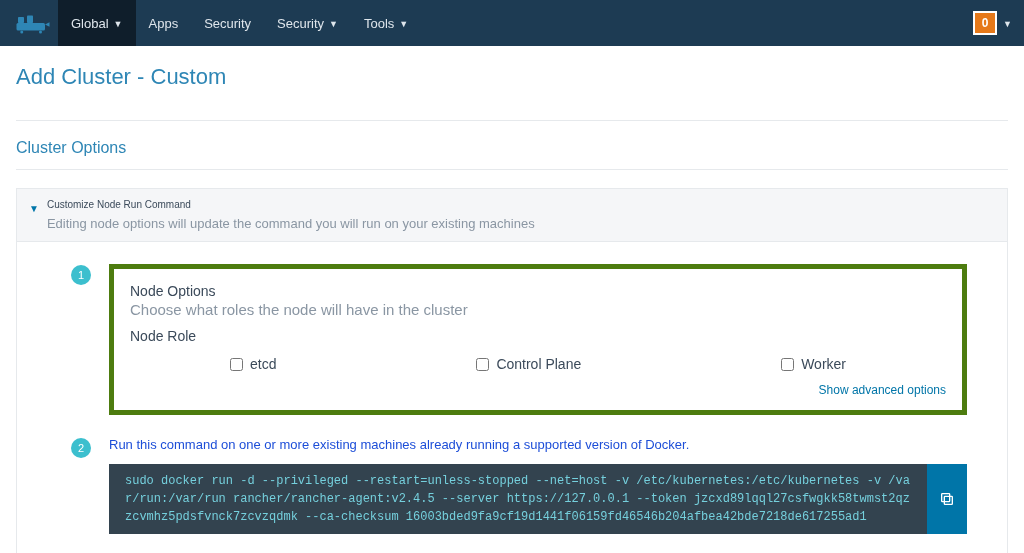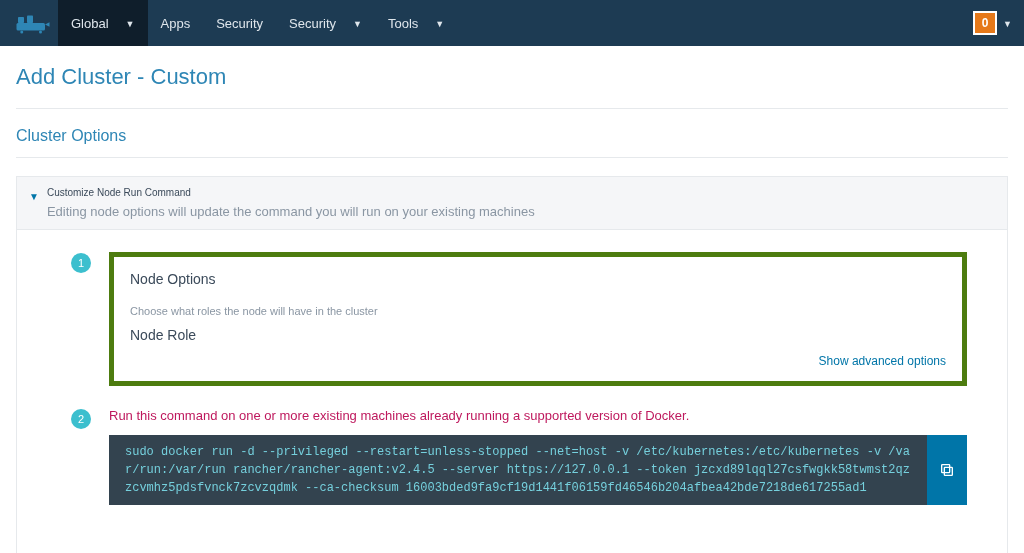--- a/index.html
+++ b/index.html
@@ -2,54 +2,54 @@
 <html><head>
 <meta charset="utf-8">
 <style>
   * { box-sizing: border-box; margin: 0; padding: 0; }
   body { font-family: -apple-system, "Segoe UI", Arial, sans-serif; background: #fff; color: #3b4a5a; width: 1024px; }
   
   .navbar { background: #1d3b53; display: flex; align-items: center; height: 46px; padding: 0 12px; }
   .navbar-logo { width: 42px; display: flex; align-items: center; justify-content: center; }
   .navbar-logo svg { width: 36px; height: 22px; }
   .nav-items { display: flex; align-items: center; margin-left: 4px; }
-  .nav-item { color: #dfe6ec; font-size: 13px; padding: 0 13px; height: 46px; display: flex; align-items: center; gap: 17px; cursor: pointer; }
+  .nav-item { color: #dfe6ec; font-size: 13px; padding: 0 13px; height: 46px; display: flex; align-items: center; gap: 5px; cursor: pointer; }
   .nav-item.active { background: #0f1e2b; }
   .chev { font-size: 9px; margin-top: 2px; }
   .navbar-right { margin-left: auto; display: flex; align-items: center; gap: 6px; }
   .user-badge { width: 24px; height: 24px; background: #e6791a; border: 2px solid #fff; display: flex; align-items: center; justify-content: center; font-weight: bold; color: #fff; font-size: 12px; }
   
   .page { padding: 18px 16px 24px; }
-  .page-title { font-size: 22px; font-weight: 300; color: #2e86b5; margin-bottom: 18px; }
+  .page-title { font-size: 22px; font-weight: 300; color: #2e86b5; margin-bottom: 30px; }
   .hr { border: none; border-top: 1px solid #e6e9ec; margin: 0 0 18px; }
   .section-title { font-size: 16px; font-weight: 400; color: #2e86b5; margin-bottom: 12px; }
 
   .outer-panel { border: 1px solid #e6e9ec; }
   .panel-header { background: #f5f6f8; padding: 10px 12px; border-bottom: 1px solid #e6e9ec; display: flex; align-items: flex-start; gap: 8px; }
   .panel-header .tri { color: #0075a8; font-size: 10px; margin-top: 4px; }
   .panel-header .titles .t1 { font-size: 10px; color: #3b4a5a; }
   .panel-header .titles .t2 { font-size: 13px; color: #8a96a3; margin-top: 6px; }
 
   .panel-body { padding: 22px 40px 36px 54px; }
 
   .step-row { display: flex; align-items: flex-start; gap: 18px; margin-bottom: 22px; }
   .step-badge { width: 20px; height: 20px; border-radius: 50%; background: #3cbfce; color: #fff; font-size: 11px; display: flex; align-items: center; justify-content: center; flex-shrink: 0; margin-top: 1px; }
   .step-content { flex: 1; }
 
   .step1-box { border: 5px solid #4d7c0f; padding: 14px 16px 12px; }
   .opt-title { font-size: 14px; color: #3b4a5a; }
-  .opt-sub { font-size: 11px; color: #8a96a3; margin-top: 18px; }
+  .opt-sub { font-size: 15px; color: #8a96a3; margin-top: 2px; }
   .role-label { font-size: 14px; color: #3b4a5a; margin-top: 10px; }
   .role-row { display: flex; justify-content: space-around; margin-top: 12px; }
   .role-item { display: flex; align-items: center; gap: 7px; font-size: 14px; color: #3b4a5a; }
   .role-item input { width: 13px; height: 13px; }
   .adv-link { text-align: right; margin-top: 8px; }
   .adv-link a { font-size: 12px; color: #0075a8; text-decoration: none; cursor: pointer; }
 
-  .step2-desc { font-size: 13px; color: #be185d; margin-bottom: 12px; }
+  .step2-desc { font-size: 13px; color: #1d4ed8; margin-bottom: 12px; }
   .code-wrap { display: flex; }
   .code-block { flex: 1; background: #33434f; color: #75d0dd; font-family: "Courier New", monospace; font-size: 12px; padding: 8px 16px; line-height: 1.5; word-break: break-all; }
   .copy-btn { width: 40px; background: #0075a8; color: #fff; display: flex; align-items: center; justify-content: center; cursor: pointer; }
   .copy-btn svg { width: 16px; height: 16px; }
 </style>
 </head>
 <body>
 
 <div class="navbar">
   <div class="navbar-logo">
@@ -109,20 +109,34 @@
 
     <div class="panel-body">
 
       <div class="step-row">
         <div class="step-badge">1</div>
         <div class="step-content">
           <div class="step1-box">
             <div class="opt-title">Node Options</div>
             <div class="opt-sub">Choose what roles the node will have in the cluster</div>
             <div class="role-label">Node Role</div>
+            <div class="role-row">
+              <label class="role-item">
+                <input type="checkbox" style="">
+                <span>etcd</span>
+              </label>
+              <label class="role-item">
+                <input type="checkbox" style="">
+                <span>Control Plane</span>
+              </label>
+              <label class="role-item">
+                <input type="checkbox" style="">
+                <span>Worker</span>
+              </label>
+            </div>
             <div class="adv-link">
               <a>Show advanced options</a>
             </div>
           </div>
         </div>
       </div>
 
       <div class="step-row">
         <div class="step-badge">2</div>
         <div class="step-content">

